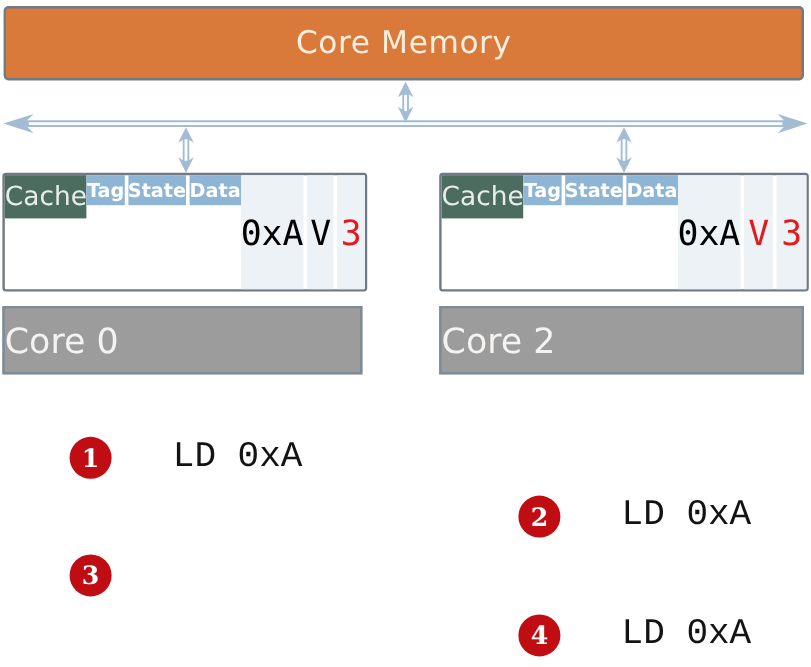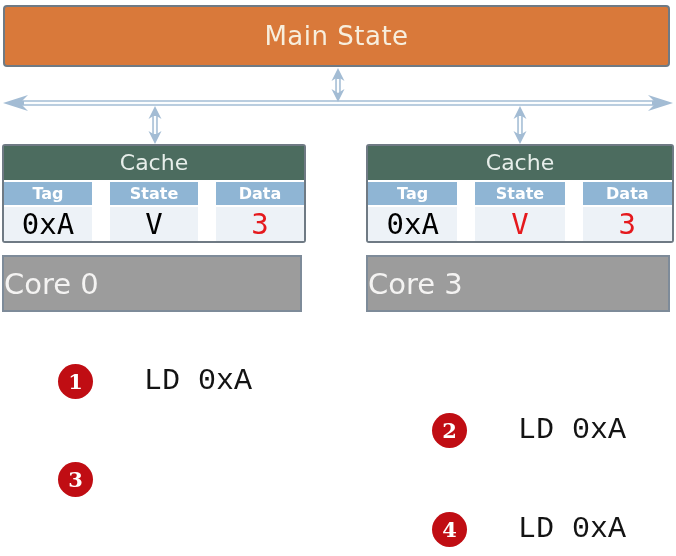--- a/index.html
+++ b/index.html
@@ -25,30 +25,30 @@
   .bus-label{
     position:absolute;left:432px;top:67px;
     font-family:"DejaVu Sans Mono",monospace;font-size:31px;color:#131313;
     white-space:pre;
   }
 
   
   .cache{
     position:absolute;top:144px;height:95px;
     background:#ffffff;border:2px solid var(--border-gray);border-radius:3px;
-    display:flex;flex-direction:column;
+    display:flex;flex-direction:row;
   }
   .cache-left{left:2px;width:300px;}
   .cache-right{left:366px;width:304px;}
   .cache-title{
     height:36px;background:var(--cache-header-fill);
     display:flex;align-items:center;justify-content:center;
     color:#e7eeea;font-size:22px;margin-bottom:2px;
   }
-  .cache-cols,.cache-vals{display:flex;gap:18px;}
+  .cache-cols,.cache-vals{display:flex;gap:3px;}
   .cache-cols{height:25px;margin-bottom:2px;}
   .cache-vals{flex:1;}
   .col-h{
     flex:1;background:var(--column-header-fill);color:#ffffff;
     font-size:16px;font-weight:bold;display:flex;align-items:center;justify-content:center;
   }
   .val{
     flex:1;background:var(--value-row-fill);
     font-family:"DejaVu Sans Mono",monospace;font-size:29px;
     display:flex;align-items:center;justify-content:center;
@@ -82,21 +82,21 @@
     white-space:pre;
     margin-left:32px;
   }
 </style>
 </head>
 <body>
 
 <div class="stage">
 
   <div class="memory">
-    <span>Main State</span>
+    <span>Core Memory</span>
   </div>
 
   <svg class="arrows" width="676" height="556" viewBox="0 0 676 556">
 
     <g>
       <line class="arrow-stroke" x1="20" y1="103" x2="656" y2="103"></line>
       <line class="arrow-inner" x1="24" y1="103" x2="652" y2="103"></line>
       <polygon class="arrow-fill" points="3,103 28,95 20,103 28,111"></polygon>
       <polygon class="arrow-fill" points="673,103 648,95 656,103 648,111"></polygon>
     </g>
@@ -149,21 +149,21 @@
       <div class="val val-black">0xA</div>
       <div class="val val-red">V</div>
       <div class="val val-red">3</div>
     </div>
   </div>
 
   <div class="core core-left">
     <span>Core 0</span>
   </div>
   <div class="core core-right">
-    <span>Core 3</span>
+    <span>Core 2</span>
   </div>
 
   <div class="op op1">
     <span class="badge">1</span>
     <span class="op-text">LD 0xA</span>
   </div>
   <div class="op op2">
     <span class="badge">2</span>
     <span class="op-text">LD 0xA</span>
   </div>

